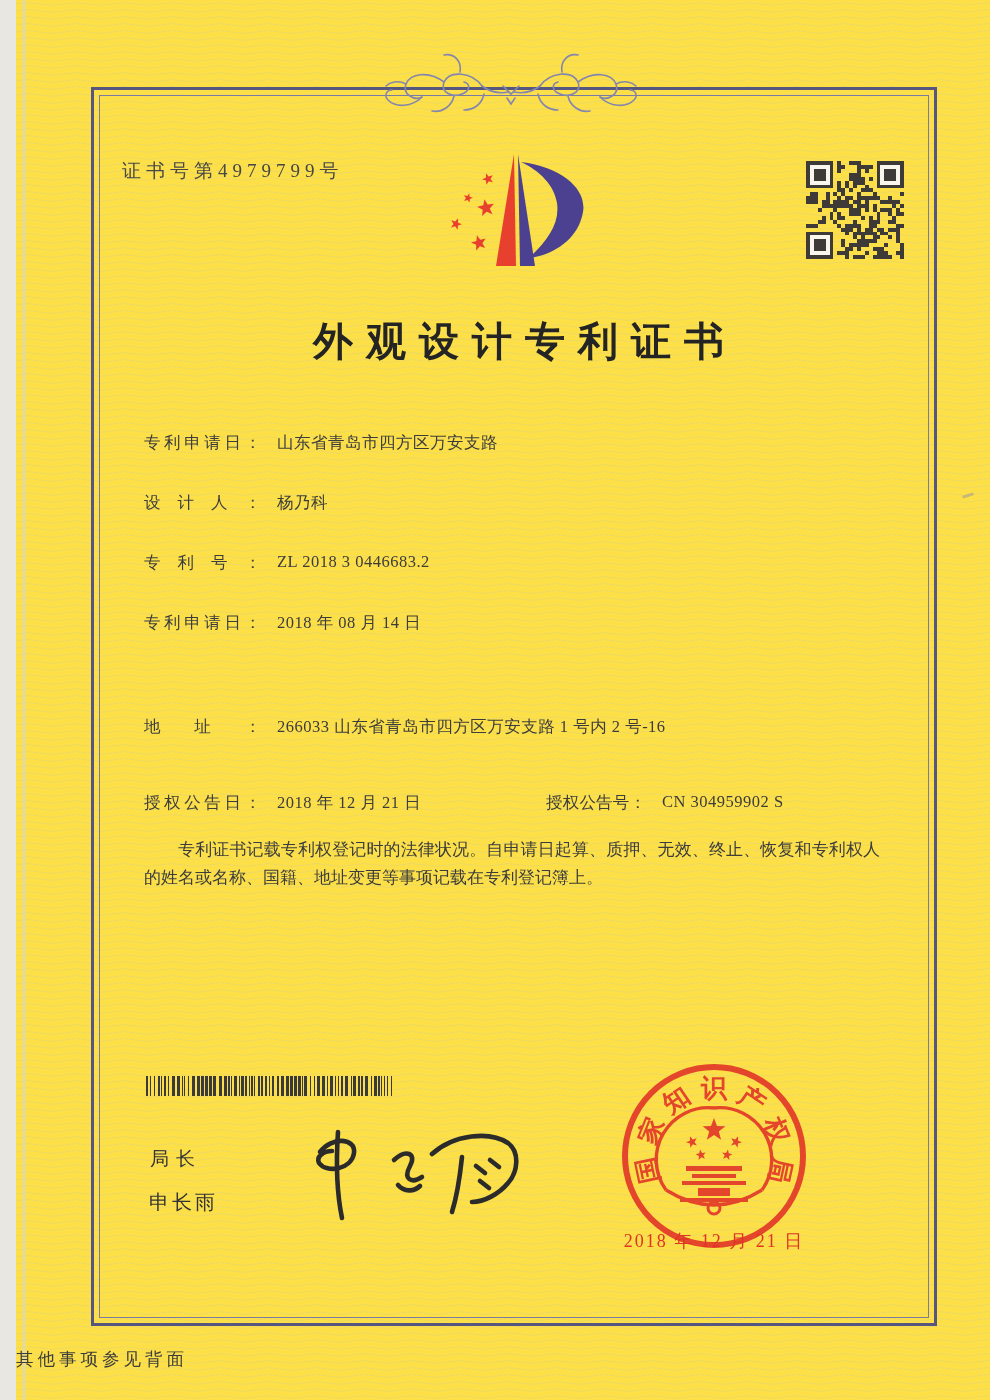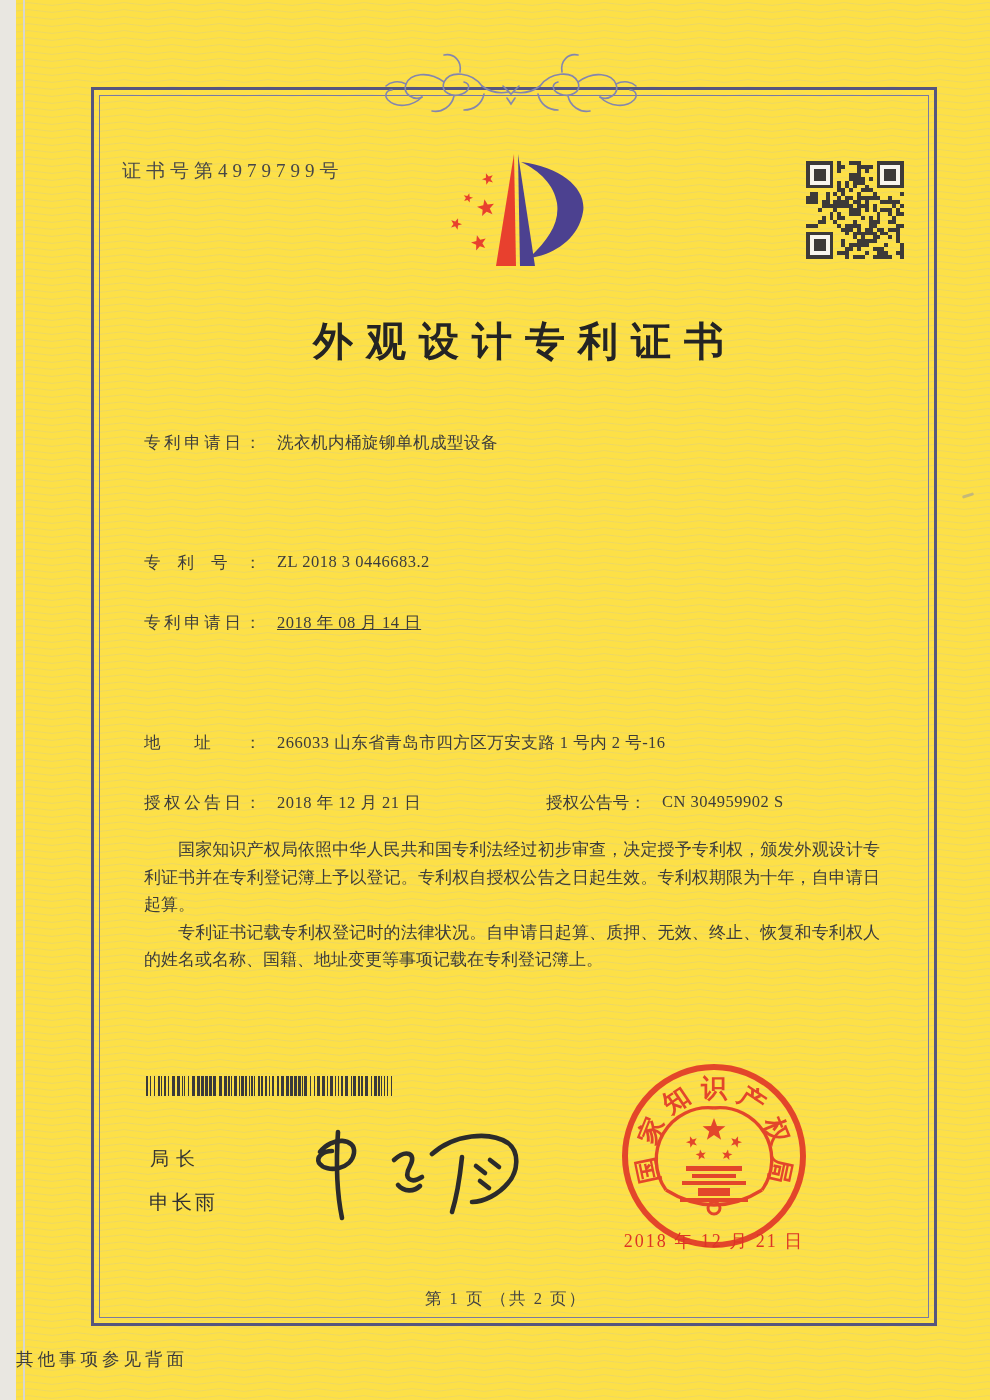--- a/index.html
+++ b/index.html
@@ -12,22 +12,22 @@
   .border-outer{left:75px;top:87px;width:846px;height:1239px;border:3px solid #56567e;}
   .border-inner{position:absolute;left:5px;top:5px;right:5px;bottom:5px;border:1px solid #7a7aa2;}
   .cert-no{left:106px;top:158px;font-size:19px;letter-spacing:5px;color:#474747;}
   .logo{left:423px;top:146px;width:152px;height:130px;}
   .qr{left:790px;top:161px;width:98px;height:98px;}
   .title{left:0;top:314px;width:990px;text-align:center;font-size:40px;font-weight:bold;
          letter-spacing:13px;color:#242424;padding-left:28px;}
   .row{position:absolute;left:128px;width:792px;height:26px;font-size:16.5px;color:#3c3c3c;white-space:nowrap;}
   .lbl{display:inline-block;width:117px;text-align:justify;text-align-last:justify;vertical-align:top;}
   .val{margin-left:16px;letter-spacing:0.5px;}
-  .row.r1{top:432px;}.row.r2{top:492px;}.row.r3{top:552px;}.row.r4{top:612px;text-decoration:underline;}
-  .row.r5{top:672px;}.row.r6{top:732px;}.row.r7{top:792px;}
+  .row.r1{top:432px;}.row.r2{top:492px;}.row.r3{top:552px;}.row.r4{top:612px;}
+  .row.r5{top:672px;}.row.r6{top:716px;}.row.r7{top:792px;}
   .grant-pair{position:absolute;left:402px;top:0;}
   .grant-pair .lbl{width:100px;}
   .paras{left:128px;top:836px;width:736px;}
   .paras p{margin:0;font-size:17px;line-height:27.6px;text-indent:2em;text-align:justify;color:#3c3c3c;}
   .barcode{left:130px;top:1076px;width:252px;height:20px;}
   .signer{font-family:"Liberation Sans","DejaVu Sans",sans-serif;color:#333;}
   .signer-role{left:134px;top:1146px;font-size:19px;letter-spacing:7px;font-family:Liberation Mono, monospace;}
   .signer-name{left:133px;top:1189px;font-size:20px;letter-spacing:3px;}
   .signature{left:276px;top:1122px;width:244px;height:112px;}
   .seal{left:598px;top:1056px;width:200px;height:200px;opacity:.93;}
@@ -300,40 +300,42 @@
       <rect x="19" y="1" width="5" height="5" fill="#f9f6ee"></rect>
       <rect x="20" y="2" width="3" height="3" fill="#3d3a38"></rect>
       <rect x="0" y="18" width="7" height="7" fill="#3d3a38"></rect>
       <rect x="1" y="19" width="5" height="5" fill="#f9f6ee"></rect>
       <rect x="2" y="20" width="3" height="3" fill="#3d3a38"></rect>
     </svg>
 
   <div class="abs title">外观设计专利证书</div>
 
   <div class="row r1">
-    <span class="lbl">专利申请日：</span><span class="val">洗衣机内桶旋铆单机成型设备</span>
+    <span class="lbl">专利申请日：</span><span class="val">山东省青岛市四方区万安支路</span>
+  </div>
+  <div class="row r2">
+    <span class="lbl">设计人：</span><span class="val">杨乃科</span>
   </div>
   <div class="row r3">
     <span class="lbl">专利号：</span><span class="val">ZL 2018 3 0446683.2</span>
   </div>
   <div class="row r4">
     <span class="lbl">专利申请日：</span><span class="val">2018 年 08 月 14 日</span>
   </div>
   <div class="row r6">
     <span class="lbl">地址：</span><span class="val">266033  山东省青岛市四方区万安支路 1 号内 2 号-16</span>
   </div>
   <div class="row r7">
     <span class="lbl">授权公告日：</span><span class="val">2018 年 12 月 21 日</span>
     <span class="grant-pair">
       <span class="lbl">授权公告号：</span><span class="val">CN 304959902 S</span>
     </span>
   </div>
 
   <div class="abs paras">
-    <p>国家知识产权局依照中华人民共和国专利法经过初步审查，决定授予专利权，颁发外观设计专利证书并在专利登记簿上予以登记。专利权自授权公告之日起生效。专利权期限为十年，自申请日起算。</p>
     <p>专利证书记载专利权登记时的法律状况。自申请日起算、质押、无效、终止、恢复和专利权人的姓名或名称、国籍、地址变更等事项记载在专利登记簿上。</p>
   </div>
 
   <svg class="abs barcode" id="barcode" viewBox="0 0 252 20" preserveAspectRatio="none" xmlns="http://www.w3.org/2000/svg">
       <rect x="0" y="0" width="2" height="20" fill="#3a3a3a"></rect>
       <rect x="4" y="0" width="1" height="20" fill="#3a3a3a"></rect>
       <rect x="8" y="0" width="1" height="20" fill="#3a3a3a"></rect>
       <rect x="12" y="0" width="2" height="20" fill="#3a3a3a"></rect>
       <rect x="15" y="0" width="1" height="20" fill="#3a3a3a"></rect>
       <rect x="18" y="0" width="2" height="20" fill="#3a3a3a"></rect>
@@ -439,17 +441,16 @@
         <text x="100" y="41" text-anchor="middle" font-size="26" font-weight="bold" fill="#e23b28" transform="rotate(-68 100 100)">家</text>
         <text x="100" y="41" text-anchor="middle" font-size="26" font-weight="bold" fill="#e23b28" transform="rotate(-34 100 100)">知</text>
         <text x="100" y="41" text-anchor="middle" font-size="26" font-weight="bold" fill="#e23b28" transform="rotate(0 100 100)">识</text>
         <text x="100" y="41" text-anchor="middle" font-size="26" font-weight="bold" fill="#e23b28" transform="rotate(34 100 100)">产</text>
         <text x="100" y="41" text-anchor="middle" font-size="26" font-weight="bold" fill="#e23b28" transform="rotate(68 100 100)">权</text>
         <text x="100" y="41" text-anchor="middle" font-size="26" font-weight="bold" fill="#e23b28" transform="rotate(102 100 100)">局</text>
       </g>
   </svg>
   <div class="abs seal-date">2018 年 12 月 21 日</div>
 
-  <div class="abs page-no">第 1 页 （共 2 页）</div>
   <div class="abs back-note">其他事项参见背面</div>
 
   <div class="abs fleck"></div>
 </div>
 
 </body></html>

